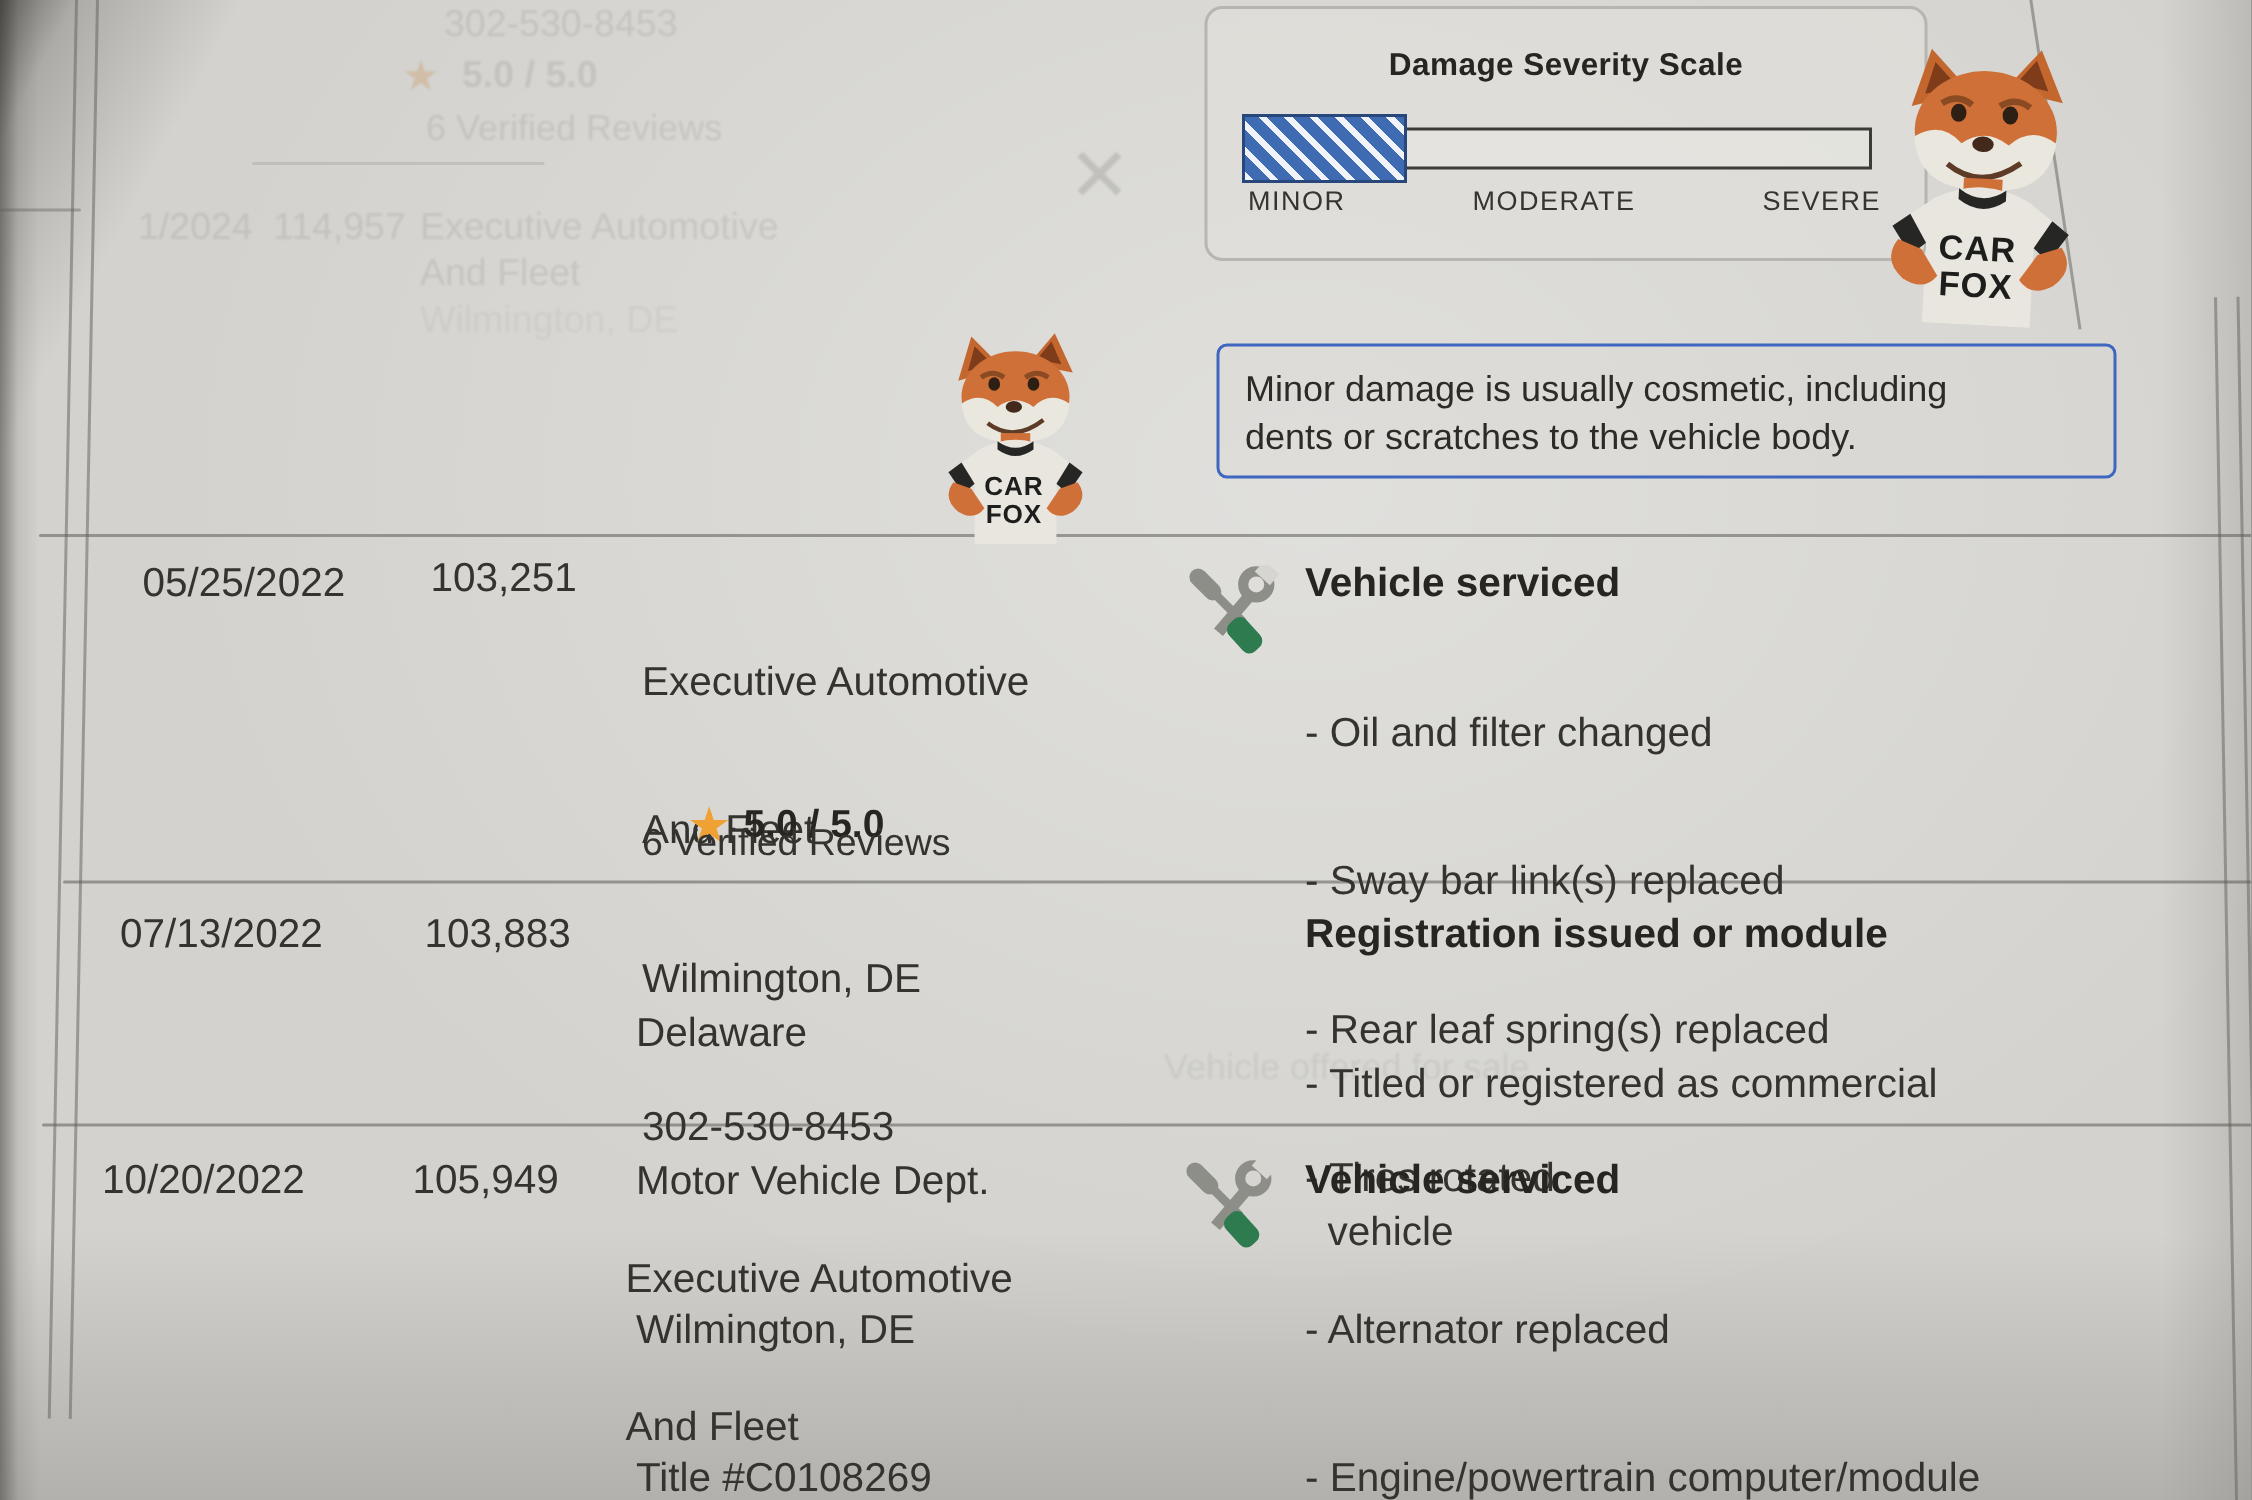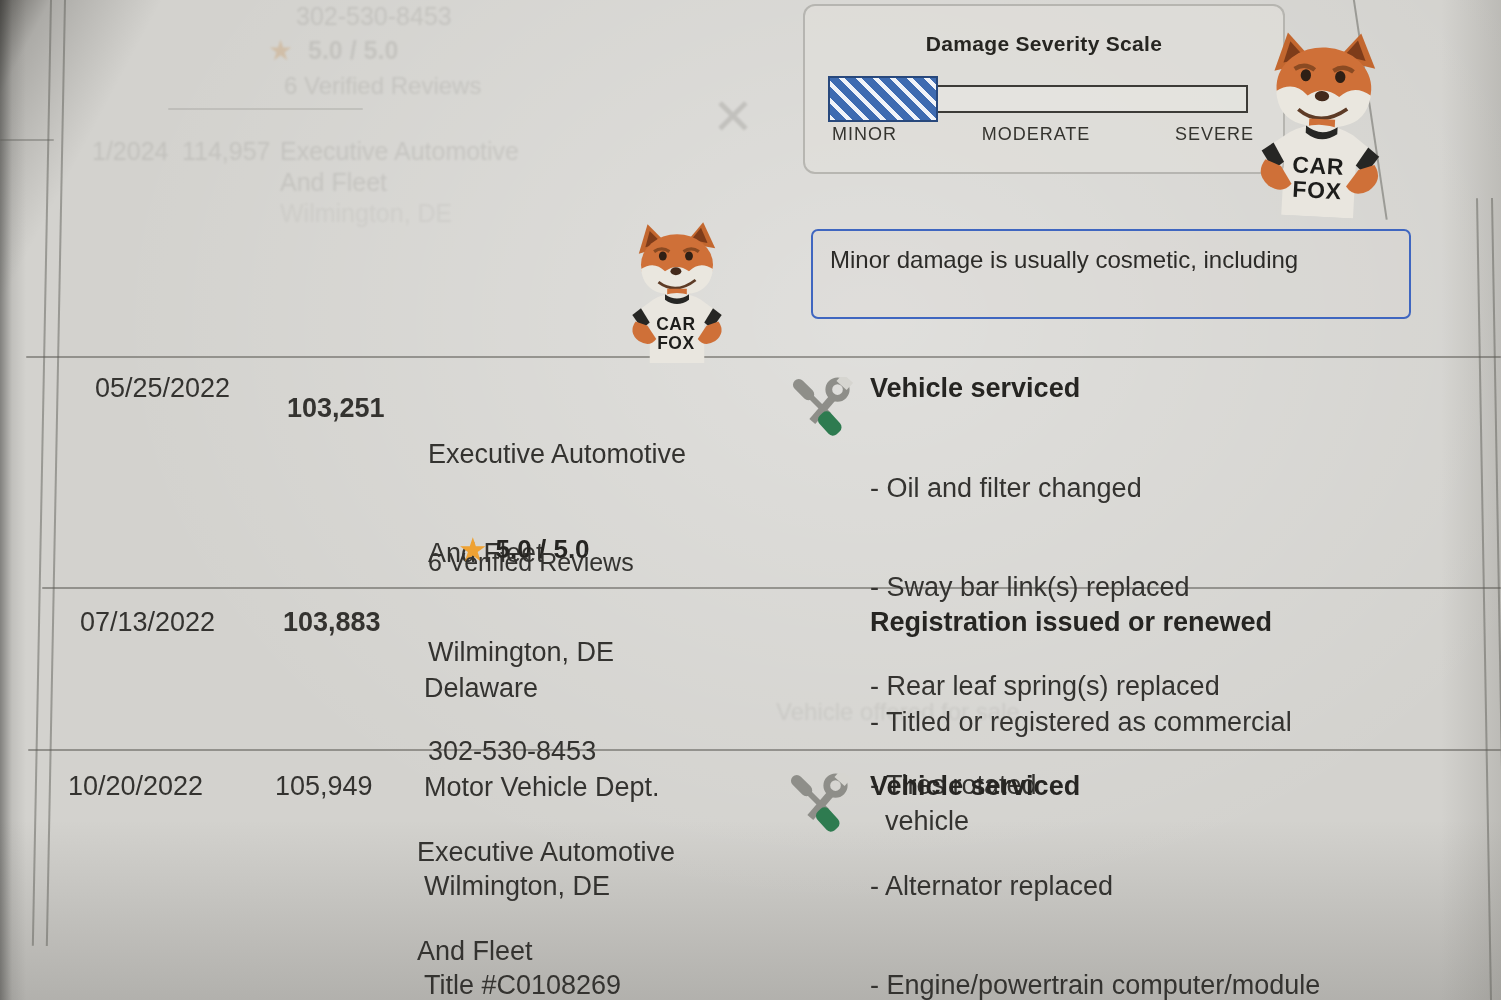--- a/index.html
+++ b/index.html
@@ -146,25 +146,26 @@
 
   <svg class="mascot mascot-top" viewBox="0 0 110 130">
       <use href="#sym-carfox"></use>
     </svg>
   <svg class="mascot mascot-mid" viewBox="0 0 110 130">
       <use href="#sym-carfox"></use>
     </svg>
 
   <div class="info-box">
     <div class="txt">Minor damage is usually cosmetic, including</div>
+    <div class="txt">dents or scratches to the vehicle body.</div>
   </div>
 
   <div>
     <div class="cell" style="left:95px;top:372px;">05/25/2022</div>
-    <div class="cell" style="left:287px;top:392px;font-weight:bold;">103,251</div>
+    <div class="cell" style="left:287px;top:369px;">103,251</div>
     <div class="cell" style="left:428px;top:372px;">
       <div>Executive Automotive</div>
       <div>And Fleet</div>
       <div>Wilmington, DE</div>
       <div>302-530-8453</div>
     </div>
     <div class="cell" style="left:413px;top:500px;">
       <span class="star">★</span><span class="score">5.0 / 5.0</span>
     </div>
     <div class="cell" style="left:428px;top:546px;font-size:25px;">6 Verified Reviews</div>
@@ -175,28 +176,28 @@
     <div class="cell" style="left:870px;top:406px;">
       <div>- Oil and filter changed</div>
       <div>- Sway bar link(s) replaced</div>
       <div>- Rear leaf spring(s) replaced</div>
       <div>- Tires rotated</div>
     </div>
   </div>
 
   <div>
     <div class="cell" style="left:80px;top:606px;">07/13/2022</div>
-    <div class="cell" style="left:283px;top:606px;font-weight:bold;">103,883</div>
+    <div class="cell" style="left:283px;top:606px;">103,883</div>
     <div class="cell" style="left:424px;top:606px;">
       <div>Delaware</div>
       <div>Motor Vehicle Dept.</div>
       <div>Wilmington, DE</div>
       <div>Title #C0108269</div>
     </div>
-    <div class="cell b" style="left:870px;top:606px;">Registration issued or renewed</div>
+    <div class="cell b" style="left:870px;top:606px;">Registration issued or module</div>
     <div class="cell" style="left:870px;top:640px;">
       <div>- Titled or registered as commercial</div>
       <div>  vehicle</div>
     </div>
   </div>
 
   <div>
     <div class="cell" style="left:68px;top:770px;text-align:center;">10/20/2022</div>
     <div class="cell" style="left:275px;top:770px;">105,949</div>
     <div class="cell" style="left:417px;top:770px;">

